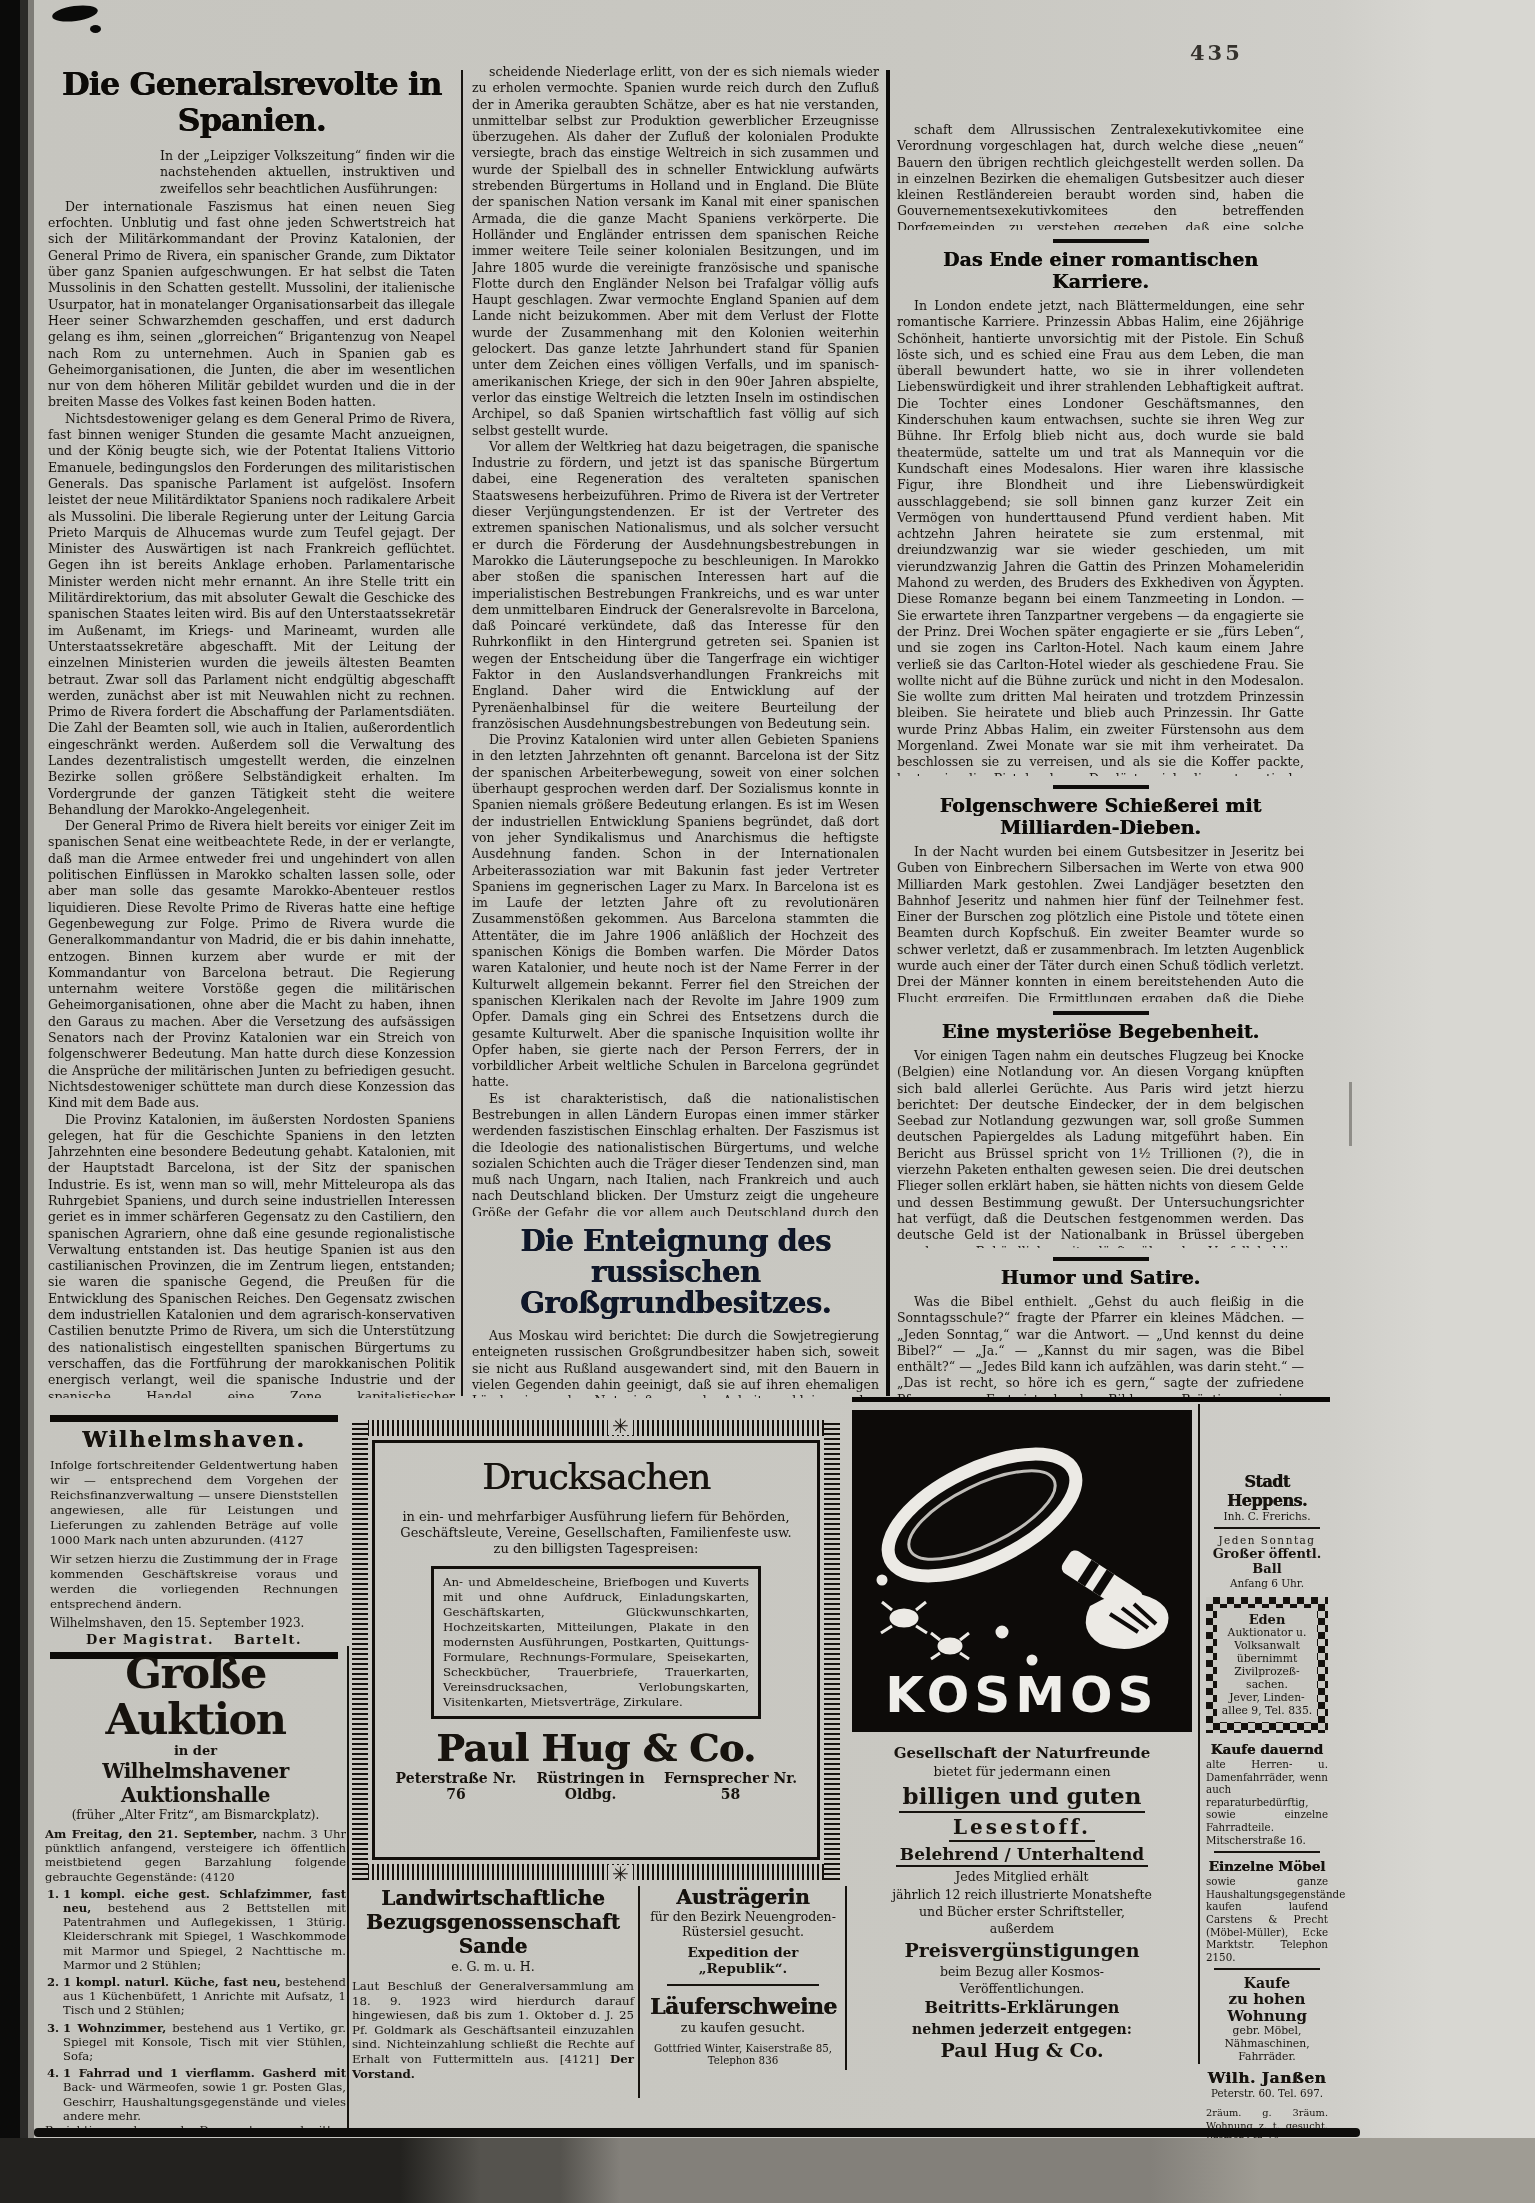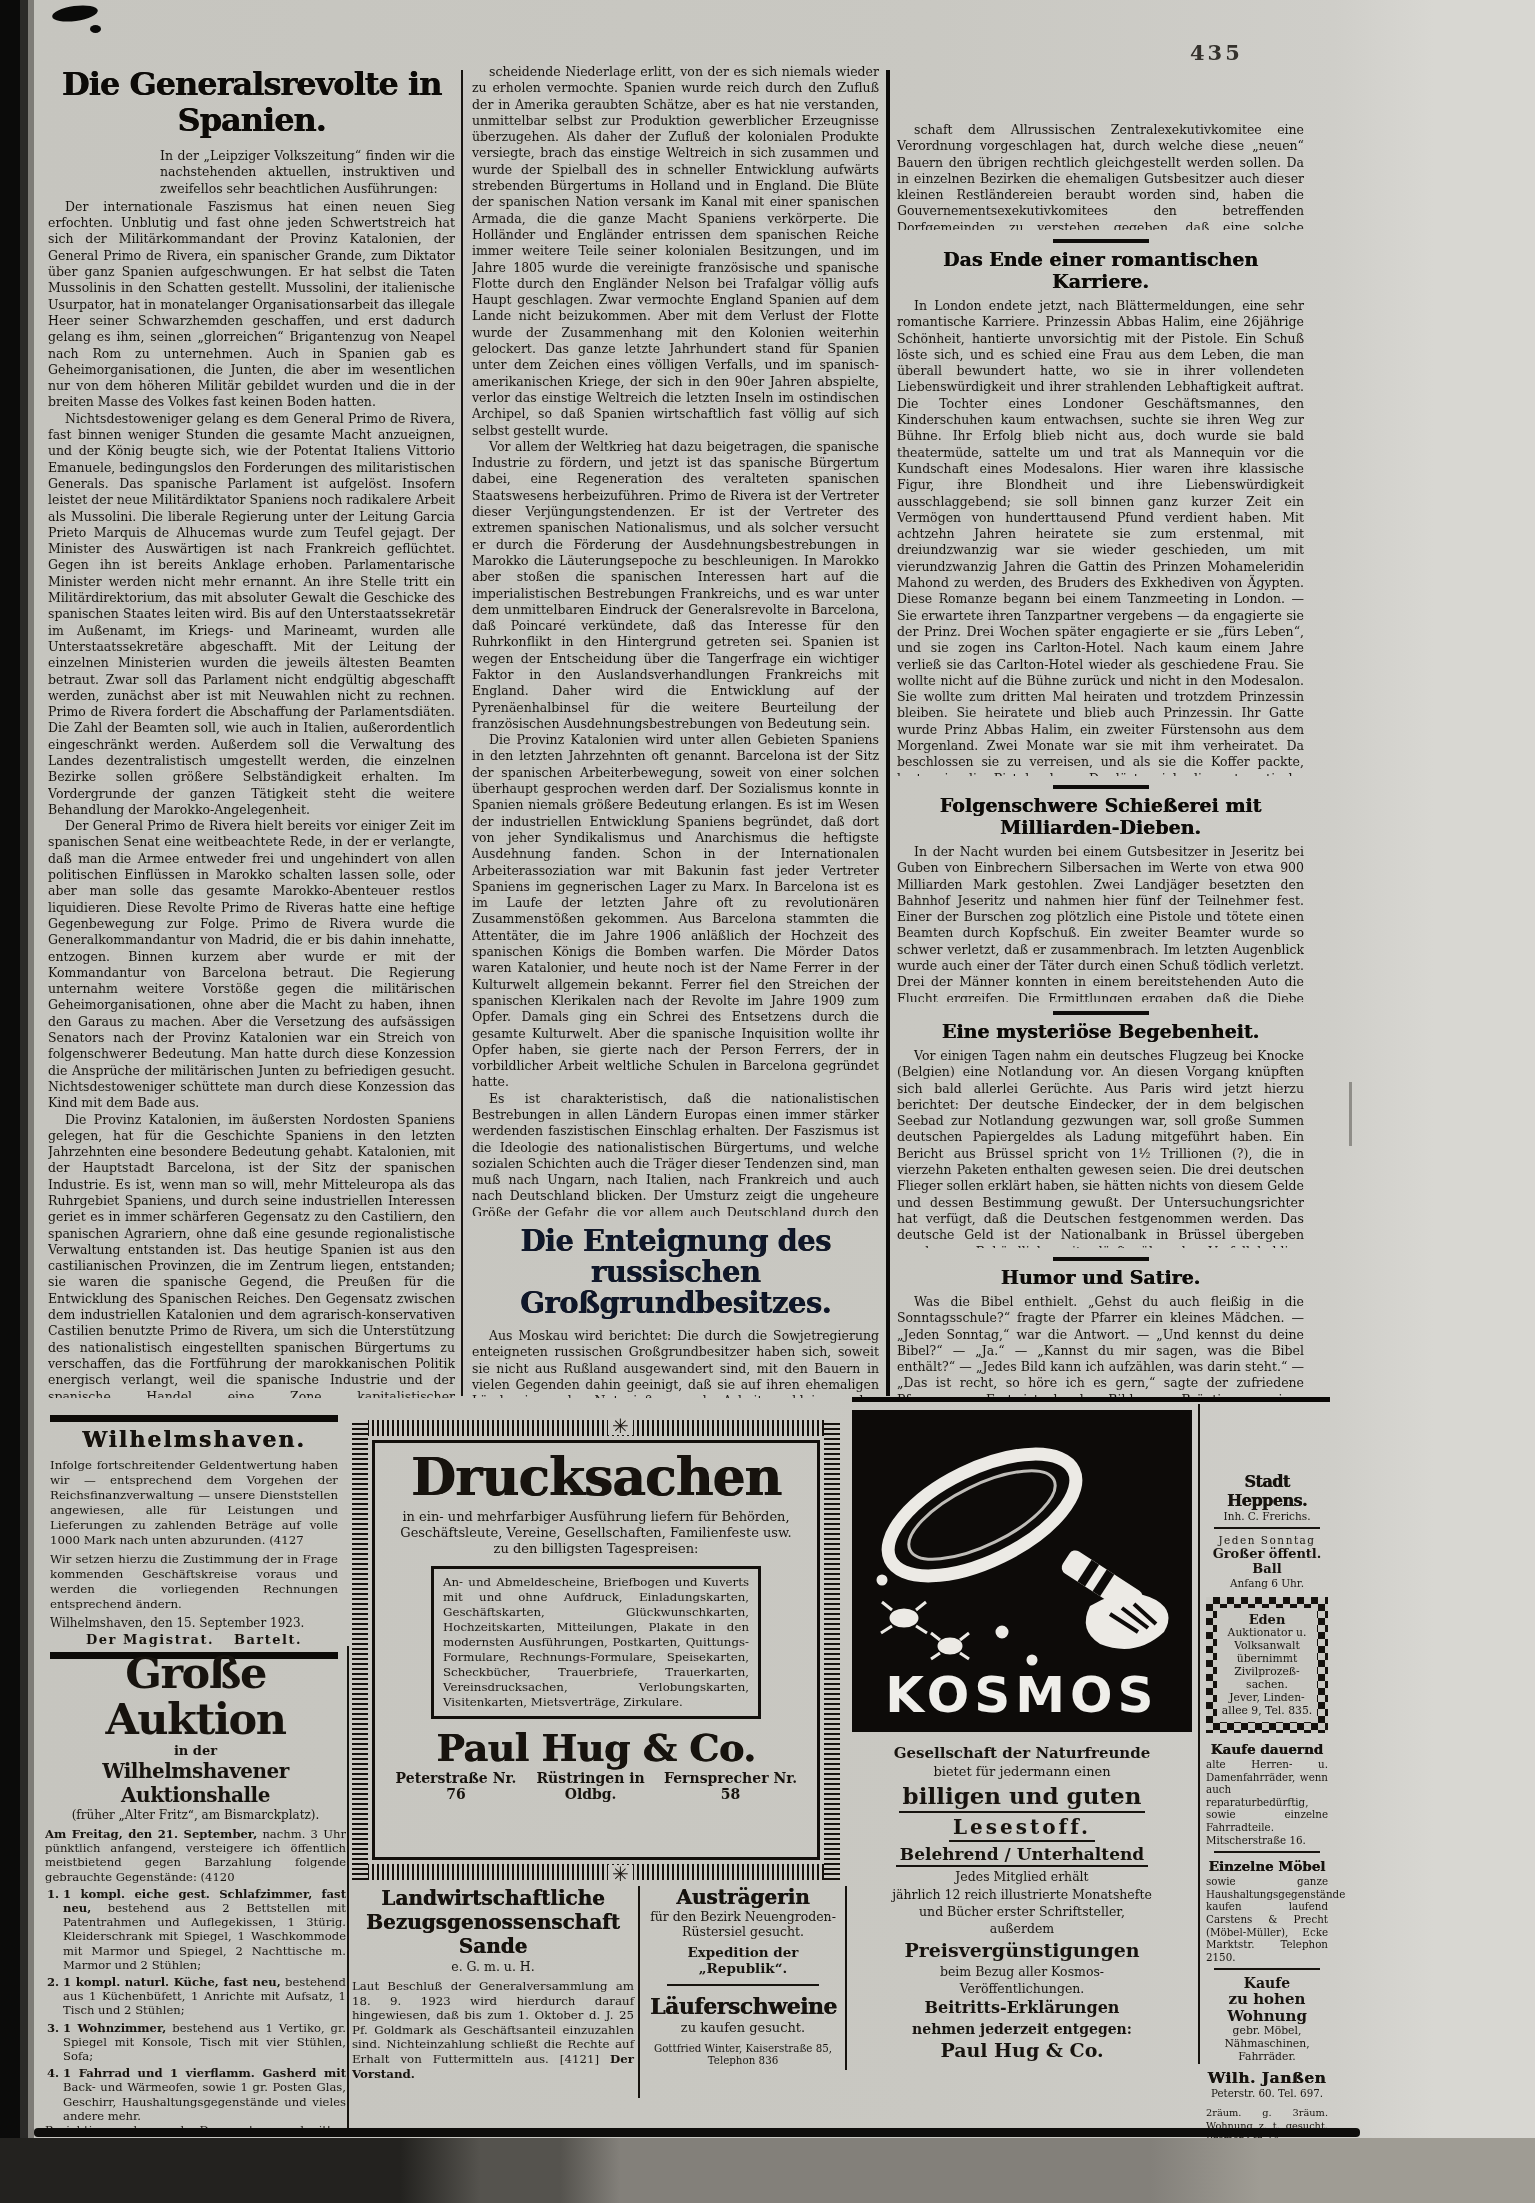--- a/index.html
+++ b/index.html
@@ -66,21 +66,21 @@
   .band-top,.band-bot{position:absolute;left:0;right:0;height:16px;
     background:repeating-linear-gradient(90deg,#14100c 0 2px,#c9c8c2 2px 5px);}
   .band-top{top:0;}.band-bot{bottom:0;}
   .band-l,.band-r{position:absolute;top:0;bottom:0;width:16px;
     background:repeating-linear-gradient(0deg,#14100c 0 2px,#c9c8c2 2px 5px);}
   .band-l{left:0;}.band-r{right:0;}
   .druck-star{position:absolute;left:256px;font-size:20px;line-height:18px;background:#c9c8c2;padding:0 4px;z-index:3;}
   .star-t{top:-3px;}.star-b{bottom:-3px;}
   .druck-inner{position:absolute;left:20px;top:20px;right:20px;bottom:20px;border:3px solid #120f0b;
     padding:6px 14px;text-align:center;}
-  .druck-title{font-size:52px;line-height:56px;font-weight:bold;letter-spacing:-1px;text-shadow:.7px 0 #0d0b08;}
+  .druck-title{font-size:36px;line-height:56px;font-weight:normal;letter-spacing:-1px;text-shadow:.7px 0 #0d0b08;}
   .druck-sub{font-size:13px;line-height:16px;margin:4px 8px 0;}
   .druck-listbox{width:306px;margin:9px auto;border:3px solid #120f0b;padding:6px 9px;
     font-size:11.8px;line-height:15px;text-align:justify;}
   .druck-co{font-size:38px;line-height:40px;font-weight:bold;letter-spacing:-.5px;margin-top:2px;text-shadow:.6px 0 #0d0b08;}
   .druck-addr{display:flex;justify-content:space-between;font-size:14px;font-weight:bold;padding:2px 4px 0;}
 
   #ad-sande{position:absolute;left:352px;top:1886px;width:282px;}
   .sande-t1,.sande-t2{font-size:20px;font-weight:bold;text-align:center;line-height:24px;text-shadow:.4px 0 #0d0b08;}
   .sande-t3{font-size:12.5px;text-align:center;margin:1px 0 5px;}
   .sande-body{font-size:11.8px;line-height:14.6px;text-align:justify;margin:0;}

